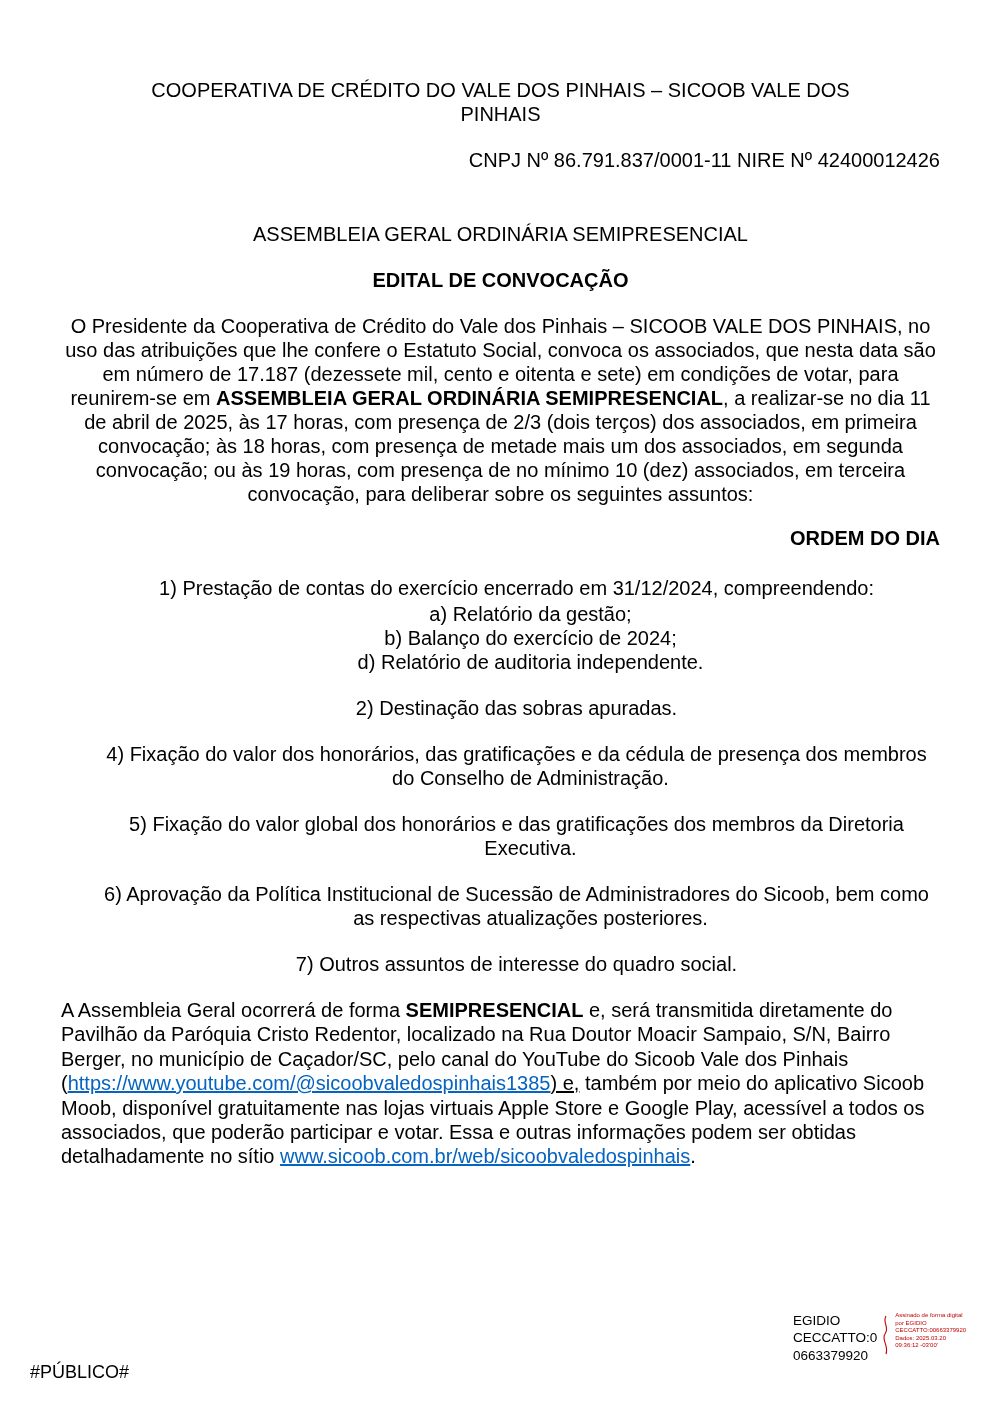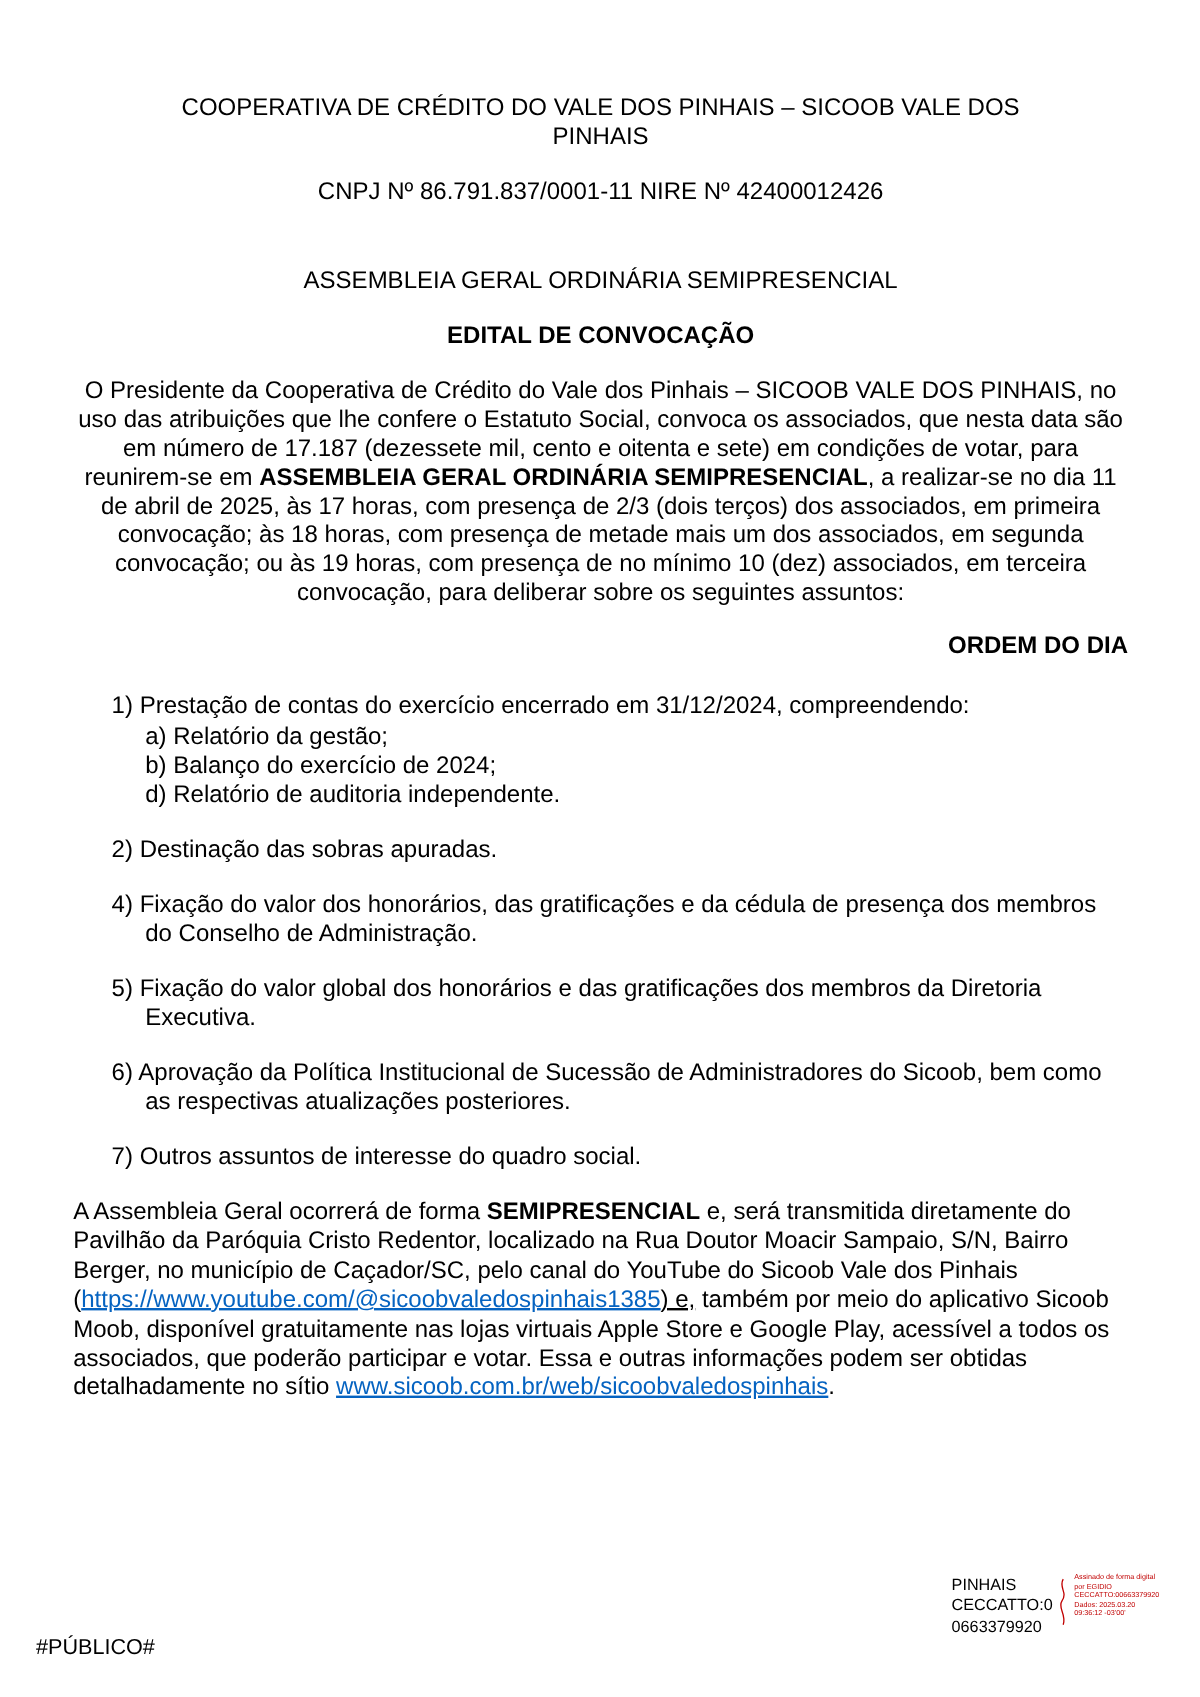--- a/index.html
+++ b/index.html
@@ -11,26 +11,26 @@
     margin: 0 auto;
     background: #ffffff;
     color: #000000;
     font-family: "Liberation Sans", "DejaVu Sans", sans-serif;
     font-size: 20px;
     line-height: 1.2;
     padding: 78px 60px 0 61px;
     overflow: hidden;
   }
   .doc-title { text-align: center; max-width: 780px; margin: 0 auto 22px auto; }
-  .cnpj { text-align: center; margin-bottom: 50px; }
+  .cnpj { text-align: right; margin-bottom: 50px; }
   .assembly { text-align: center; margin-bottom: 22px; }
   .edital { text-align: center; font-weight: bold; margin-bottom: 22px; }
   .intro { text-align: center; margin-bottom: 20px; }
   .ordem-title { text-align: right; font-weight: bold; margin-bottom: 26px; }
-  .o-item { margin-bottom: 22px; }
+  .o-item { margin-bottom: 22px; text-align: center; }
   .o-item .lead { margin-left: 32px; padding-left: 28px; text-indent: -28px; }
   .o-item .subs { margin-left: 60px; margin-top: 2px; }
   .closing { margin-top: 20px; line-height: 1.22; }
   a.link { color: #0563C1; text-decoration: underline; cursor: pointer; }
   .u { text-decoration: underline; }
   .sig {
     position: absolute;
     left: 793px;
     top: 1312px;
     display: flex;
@@ -99,21 +99,21 @@
     <div class="o-item">
       <p class="lead"><span>7)</span> <span>Outros assuntos de interesse do quadro social.</span></p>
     </div>
 
   </div>
 
   <p class="closing"><span>A Assembleia Geral ocorrerá de forma </span><b>SEMIPRESENCIAL</b><span> e, será transmitida diretamente do Pavilhão da Paróquia Cristo Redentor, localizado na Rua Doutor Moacir Sampaio, S/N, Bairro Berger, no município de Caçador/SC, pelo canal do YouTube do Sicoob Vale dos Pinhais (</span><a href="#" class="link">https://www.youtube.com/@sicoobvaledospinhais1385</a><span class="u">) e,</span><span> também por meio do aplicativo Sicoob Moob, disponível gratuitamente nas lojas virtuais Apple Store e Google Play, acessível a todos os associados, que poderão participar e votar. Essa e outras informações podem ser obtidas detalhadamente no sítio </span><a href="#" class="link">www.sicoob.com.br/web/sicoobvaledospinhais</a><span>.</span></p>
 
   <div class="sig">
     <div class="sig-name">
-      <div>PINHAIS</div>
+      <div>EGIDIO</div>
       <div>CECCATTO:0</div>
       <div>0663379920</div>
     </div>
     <svg class="sig-squiggle" width="12" height="42" viewBox="0 0 12 42">
       <path d="M6 2 C 2 9, 10 13, 5 20 C 1 26, 9 31, 6 40" stroke="#c00000" fill="none" stroke-width="1.1"></path>
     </svg>
     <div class="sig-red">Assinado de forma digital por EGIDIO CECCATTO:00663379920 Dados: 2025.03.20 09:36:12 -03'00'</div>
   </div>
 
   <div class="footer-label">#PÚBLICO#</div>

